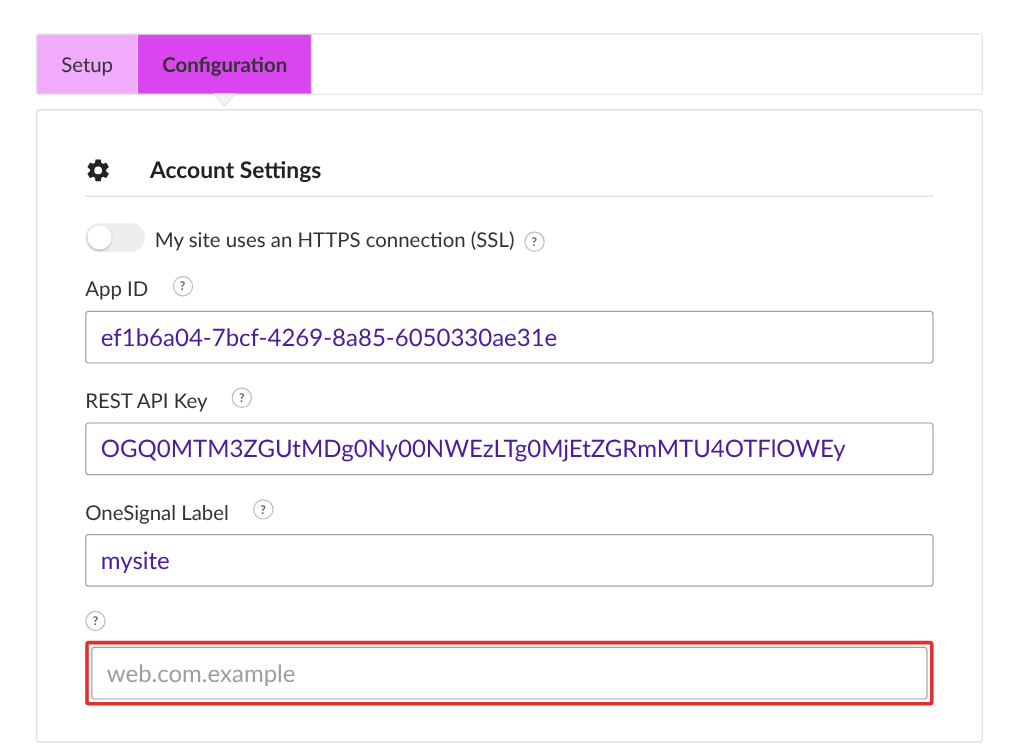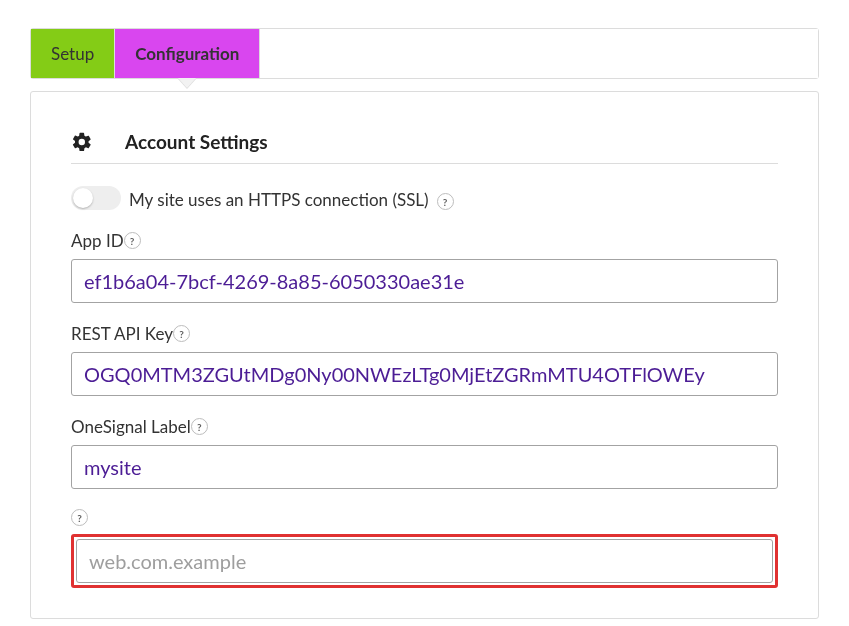--- a/index.html
+++ b/index.html
@@ -16,21 +16,21 @@
   .tabs {
     display: flex;
     border: 1px solid #dcdcdc;
     border-radius: 3px;
     overflow: visible;
   }
   .tab {
     padding: 14px 20px;
     font-size: 17px;
     color: #333;
-    background: #84cc16;
+    background: #f0abfc;
     border-right: 1px solid #dcdcdc;
     cursor: pointer;
     position: relative;
   }
   .tab.active {
     background: #d946ef;
     font-weight: 700;
   }
   .tab.active::after {
     content: "";
@@ -77,21 +77,21 @@
   .toggle::after {
     content: "";
     position: absolute;
     left: 2px; top: 2px;
     width: 20px; height: 20px;
     background: #fff;
     border-radius: 50%;
     box-shadow: 0 1px 2px rgba(0,0,0,0.25);
   }
   .toggle-label { font-size: 17px; color: #333; }
-  .label-line { display: flex; align-items: center; gap: 0; margin-bottom: 8px;}
+  .label-line { display: flex; align-items: flex-start; gap: 20px; margin-bottom: 8px;}
   .field-label { font-size: 17px; color: #333; }
   .help {
     width: 17px; height: 17px;
     border-radius: 50%;
     border: 1px solid #bdbdbd;
     display: inline-flex;
     align-items: center;
     justify-content: center;
     font-size: 10px;
     color: #606060;

